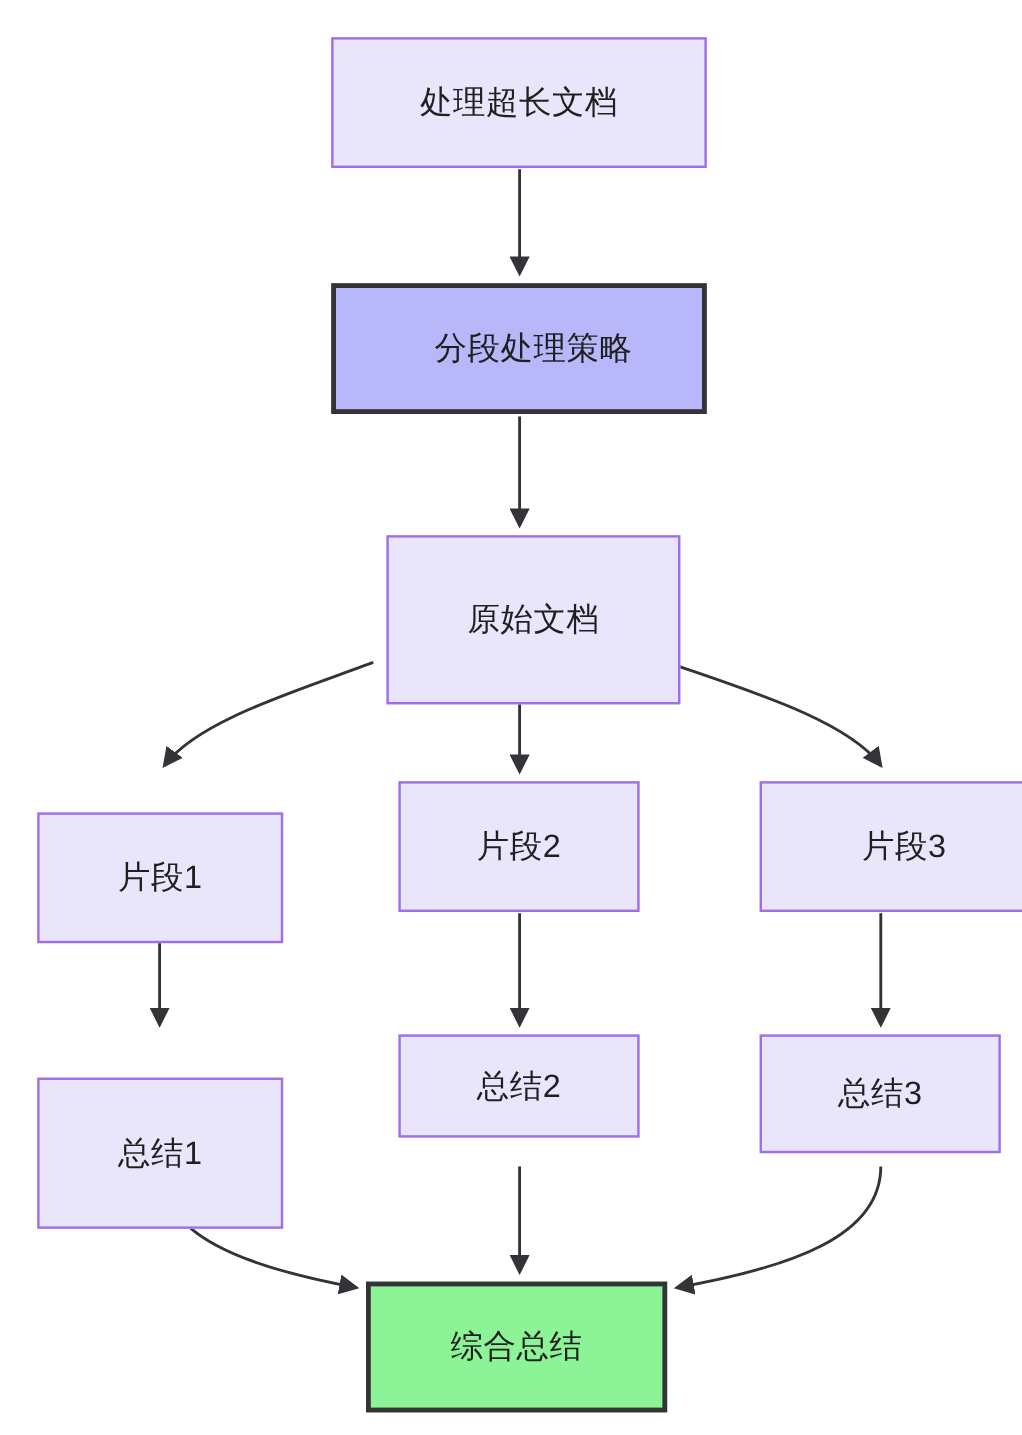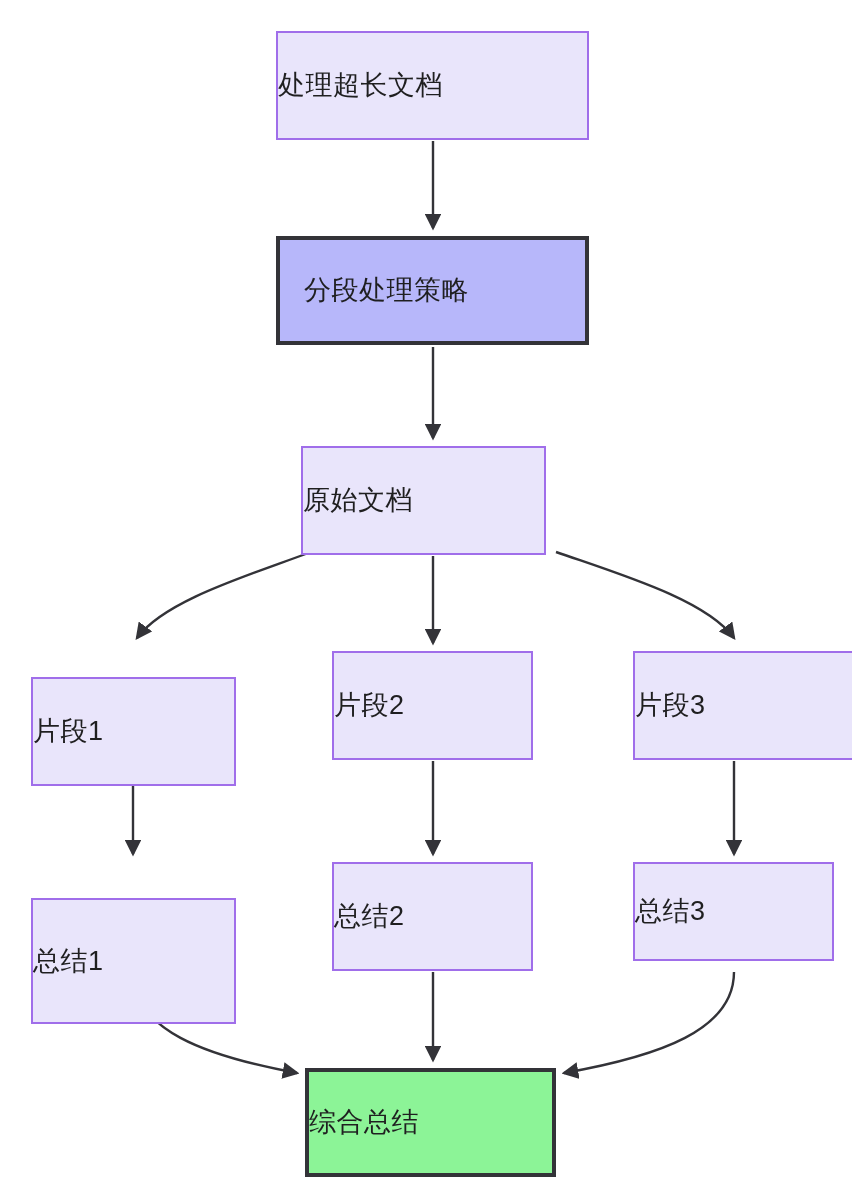--- a/index.html
+++ b/index.html
@@ -1,21 +1,21 @@
 <!DOCTYPE html>
 <html><head>
 <meta charset="utf-8">
 <style>
   html,body{margin:0;padding:0;background:#ffffff;}
   body{width:852px;height:1196px;position:relative;overflow:hidden;
        font-family:"Liberation Sans","DejaVu Sans",sans-serif;}
   #diagram{position:absolute;left:0;top:0;width:852px;height:1196px;}
   .edges{position:absolute;left:0;top:0;width:852px;height:1196px;pointer-events:none;}
   .node{position:absolute;box-sizing:border-box;display:flex;
-        align-items:center;justify-content:flex-start;text-align:center;}
+        align-items:center;justify-content:center;text-align:center;}
   .node .lbl{font-size:27px;line-height:1.2;color:#1f1f20;letter-spacing:.5px;}
   .n-normal{background:#e9e5fb;border:2px solid #a06eea;}
   .n-strategy{background:#b7b7fa;border:4px solid #333338;}
   .n-final{background:#8cf497;border:4px solid #333338;}
 </style>
 </head>
 <body>
 
 <div id="diagram">
 
@@ -45,41 +45,41 @@
   </svg>
 
   <div class="node n-normal" style="left:276px;top:31px;width:313px;height:109px;">
     <span class="lbl">处理超长文档</span>
   </div>
 
   <div class="node n-strategy" style="left:276px;top:236px;width:313px;height:109px;padding-left:24px;">
     <span class="lbl">分段处理策略</span>
   </div>
 
-  <div class="node n-normal" style="left:301px;top:446px;width:245px;height:109px;">
+  <div class="node n-normal" style="left:322px;top:446px;width:245px;height:141px;">
     <span class="lbl">原始文档</span>
   </div>
 
   <div class="node n-normal" style="left:31px;top:677px;width:205px;height:109px;">
     <span class="lbl">片段1</span>
   </div>
 
   <div class="node n-normal" style="left:332px;top:651px;width:201px;height:109px;">
     <span class="lbl">片段2</span>
   </div>
 
   <div class="node n-normal" style="left:633px;top:651px;width:241px;height:109px;">
     <span class="lbl">片段3</span>
   </div>
 
   <div class="node n-normal" style="left:31px;top:862px;width:205px;height:126px;margin-top:36px;">
     <span class="lbl">总结1</span>
   </div>
 
-  <div class="node n-normal" style="left:332px;top:862px;width:201px;height:109px;">
+  <div class="node n-normal" style="left:332px;top:862px;width:201px;height:86px;">
     <span class="lbl">总结2</span>
   </div>
 
   <div class="node n-normal" style="left:633px;top:862px;width:201px;height:99px;">
     <span class="lbl">总结3</span>
   </div>
 
   <div class="node n-final" style="left:305px;top:1068px;width:251px;height:109px;">
     <span class="lbl">综合总结</span>
   </div>

